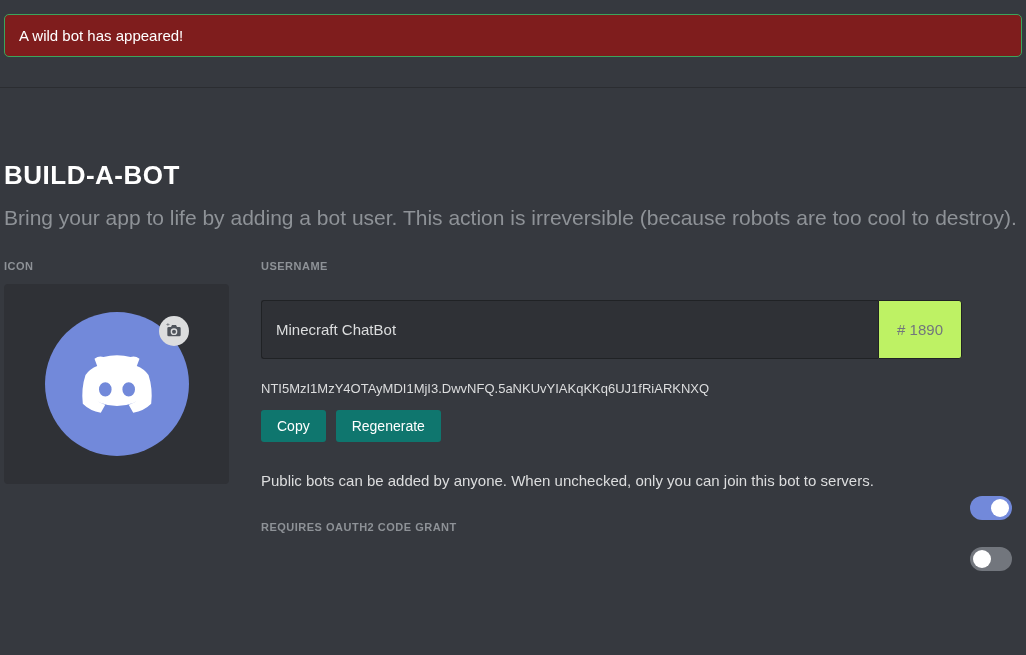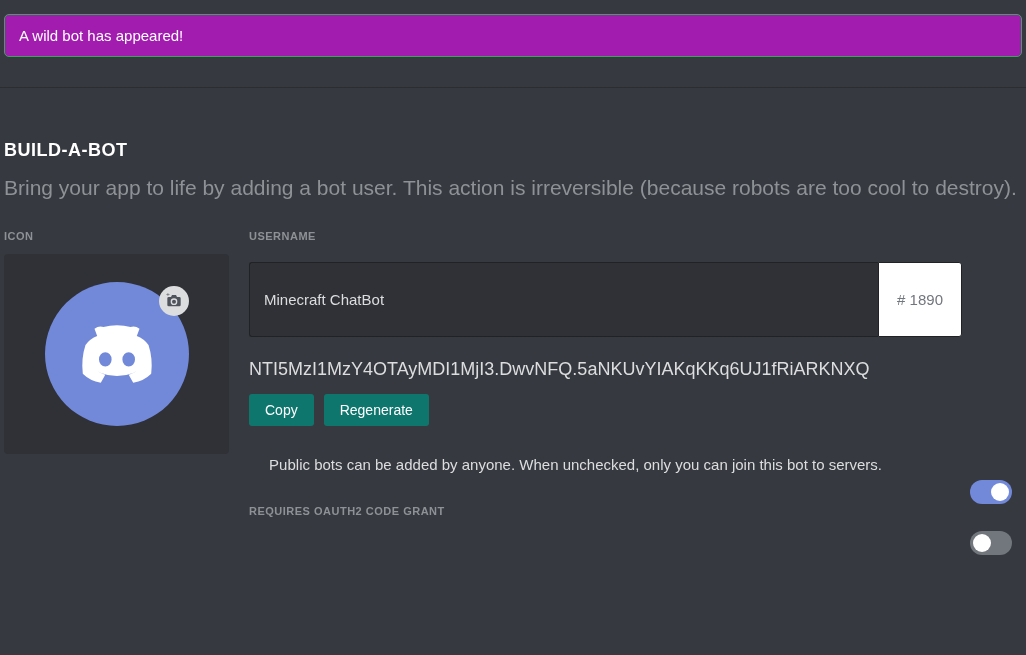--- a/index.html
+++ b/index.html
@@ -11,49 +11,49 @@
       background: #36393f;
       font-family: -apple-system, BlinkMacSystemFont, "Segoe UI", Helvetica, Arial, sans-serif;
       color: #dcddde;
       width: 1026px;
       height: 655px;
       overflow: hidden;
     }
     .notification-bar {
       margin: 14px 4px 0 4px;
       padding: 12px 14px;
-      background: #a21caf;
+      background: #7f1d1d;
       border: 1px solid #3ba55c;
       border-radius: 5px;
       color: #ffffff;
       font-size: 15px;
     }
     .divider {
       border-top: 1px solid #2b2d31;
       margin-top: 30px;
     }
     .content {
       padding: 0 4px;
     }
     .section-title {
       color: #ffffff;
-      font-size: 18px;
+      font-size: 26px;
       font-weight: 600;
       letter-spacing: 0.5px;
-      margin-top: 52px;
+      margin-top: 72px;
     }
     .section-subtitle {
       color: #8e9297;
       font-size: 21px;
       margin-top: 12px;
       line-height: 1.4;
     }
     .form-row {
       display: flex;
-      gap: 20px;
+      gap: 32px;
       margin-top: 28px;
     }
     .icon-column {
       width: 225px;
       flex-shrink: 0;
     }
     .right-column {
       flex: 1;
       padding-right: 60px;
     }
@@ -92,48 +92,48 @@
       width: 30px;
       height: 30px;
       background: #dcddde;
       border-radius: 50%;
       display: flex;
       align-items: center;
       justify-content: center;
     }
     .username-row {
       display: flex;
-      margin-top: 20px;
+      margin-top: 28px;
     }
     .username-input {
       flex: 1;
       background: #2f3136;
       border: 1px solid #202225;
       border-right: none;
       border-radius: 3px 0 0 3px;
       padding: 10px 14px;
       color: #dcddde;
       font-size: 15px;
     }
     .username-tag {
-      background: #ffffff;
+      background: #bef264;
       border: 1px solid #202225;
       border-radius: 0 3px 3px 0;
-      padding: 28px 18px;
+      padding: 20px 18px;
       color: #72767d;
       font-size: 15px;
       display: flex;
       align-items: center;
     }
     .token-section {
       margin-top: 22px;
     }
     .token-value {
       color: #dcddde;
-      font-size: 18px;
+      font-size: 13px;
       margin-top: 20px;
       word-break: break-all;
     }
     .button-row {
       display: flex;
       gap: 10px;
       margin-top: 14px;
     }
     .btn {
       background: #0f766e;
@@ -146,21 +146,20 @@
     }
     .setting-block {
       margin-top: 28px;
       position: relative;
     }
     .setting-description {
       color: #dcddde;
       font-size: 15px;
       line-height: 1.5;
       padding-right: 80px;
-      text-align: right;
     }
     .toggle {
       position: absolute;
       right: -50px;
       top: 26px;
       width: 42px;
       height: 24px;
       border-radius: 12px;
       cursor: pointer;
     }

